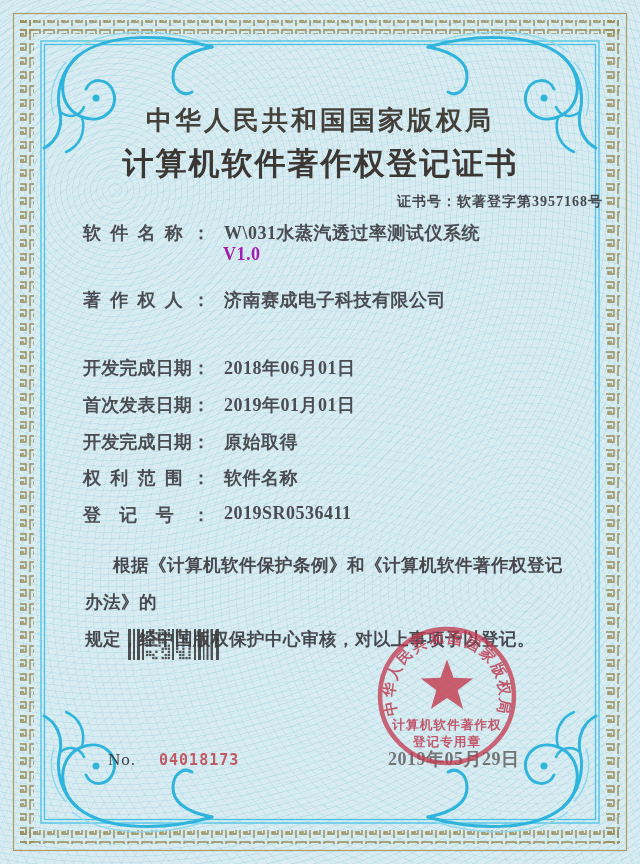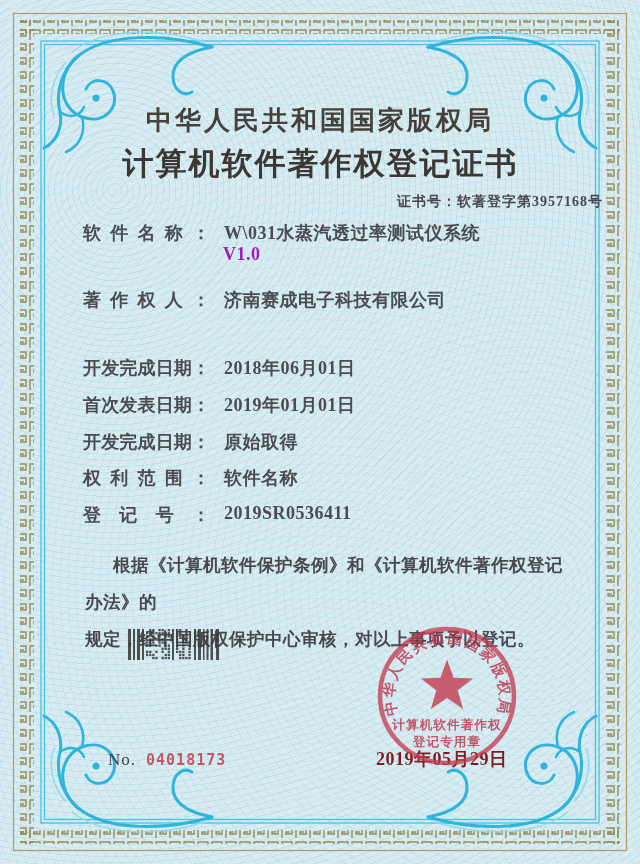--- a/index.html
+++ b/index.html
@@ -49,30 +49,30 @@
   
   .statement{
     position:absolute;left:85px;top:547px;width:478px;
     font-size:17.5px;font-weight:600;line-height:37px;color:#47474d;letter-spacing:0.5px;
   }
   .statement .l1{text-indent:1.6em;}
   
   #barcode{position:absolute;left:128px;top:629px;width:91px;height:31px;}
   
   .issue-date{
-    position:absolute;left:376px;top:747px;z-index:1;
-    font-size:18px;font-weight:700;color:#7f1d1d;letter-spacing:0.5px;
+    position:absolute;left:388px;top:747px;z-index:1;
+    font-size:18px;font-weight:700;color:#737373;letter-spacing:0.5px;
   }
   
   .seal{position:absolute;left:376px;top:625px;width:142px;height:142px;z-index:2;opacity:0.92;}
   
   .serial{position:absolute;left:108px;top:750px;display:flex;align-items:center;z-index:1;}
   .serial .no-label{font-size:17px;color:#3e3e46;letter-spacing:1px;}
   .serial .no-num{
-    margin-left:10px;font-family:"DejaVu Sans Mono","Liberation Mono",monospace;
+    margin-left:23px;font-family:"DejaVu Sans Mono","Liberation Mono",monospace;
     font-size:15px;font-weight:700;color:var(--serial-red);letter-spacing:1px;
   }
 </style>
 </head>
 <body>
 
 <svg id="frame" viewBox="0 0 640 864" xmlns="http://www.w3.org/2000/svg">
   <defs>
     <pattern id="gk" width="14" height="14" patternUnits="userSpaceOnUse">
       <path d="M2,12 V2 H12 V8 H6 V6 H10" fill="none" stroke="#9b8b55" stroke-width="1.4"></path>

